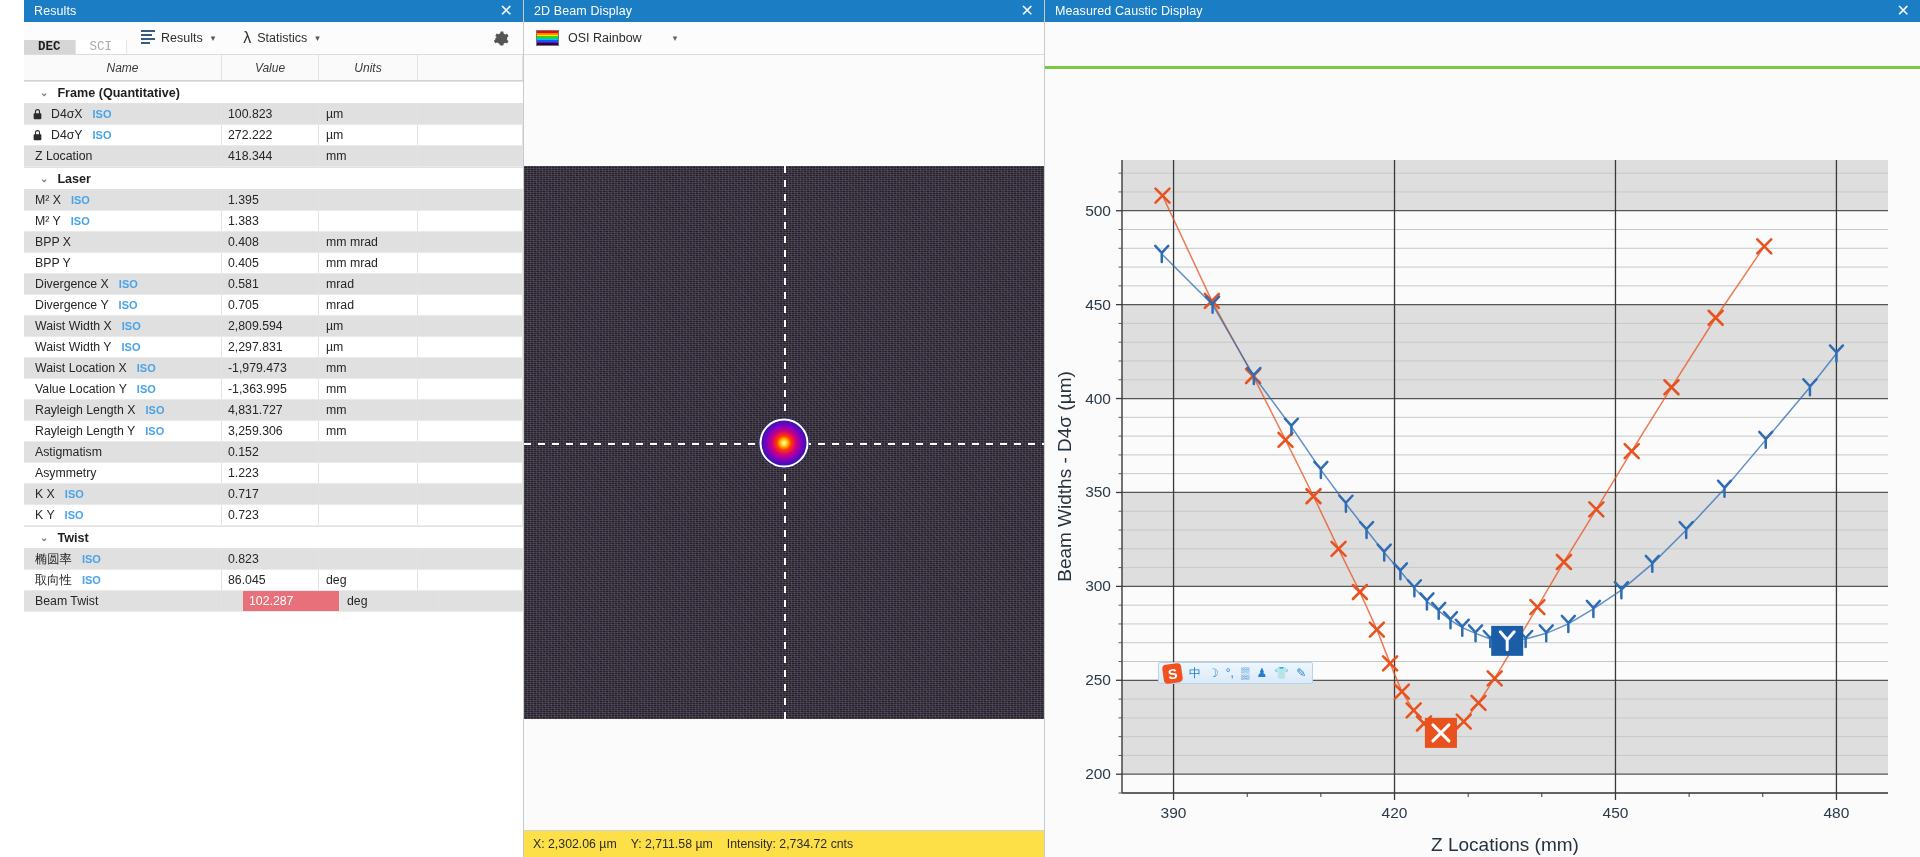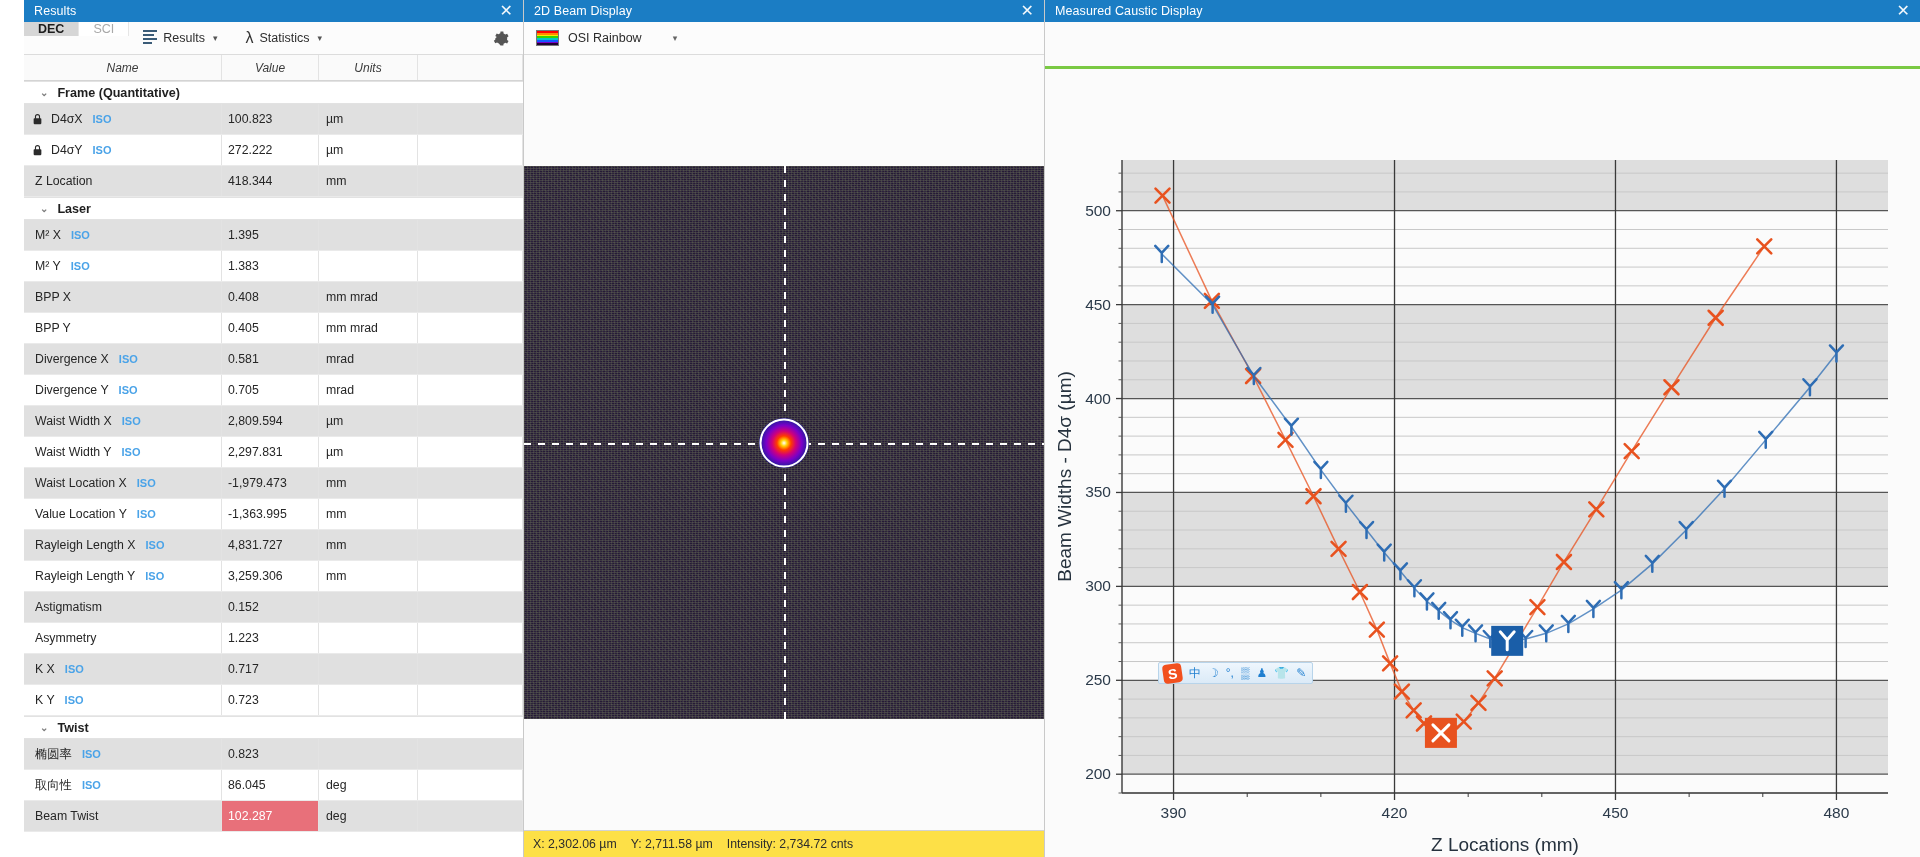--- a/index.html
+++ b/index.html
@@ -25,21 +25,21 @@
   }
   .greenbar { height: 3px; background: #7ac943; flex: 0 0 3px; }
 
   
   #results-panel { width: 520px; border-right: 1px solid #c9c9c9; }
   .toolbar {
     height: 33px; flex: 0 0 33px; background: #fcfcfc;
     border-bottom: 1px solid #dcdcdc;
     display: flex; align-items: stretch; font-size: 12.5px; color: #333;
   }
-  .tb-toggle { display: flex; align-items: flex-start; }
+  .tb-toggle { display: flex; align-items: flex-end; font-family: Liberation Mono, monospace; }
   .tb-btn {
     display: flex; align-items: center; padding: 0 14px; cursor: pointer;
     border-right: 1px solid #e6e6e6; color: #3b3b3b;
   }
   .tb-btn.active { background: #d6d6d6; font-weight: 600; color: #1d1d1d; }
   .tb-btn.muted { color: #a9a9a9; background: #fff; }
   .tb-menu {
     display: flex; align-items: center; gap: 6px; padding: 0 14px; cursor: pointer;
     color: #2e2e2e;
   }
@@ -61,41 +61,41 @@
   .tbl-head > div {
     display: flex; align-items: center; justify-content: center;
     border-right: 1px solid #e3e3e3; height: 100%; font-style: italic;
   }
   .c-name  { width: 198px; }
   .c-value { width: 97px; }
   .c-units { width: 99px; }
   .c-extra { flex: 1; }
 
   .tbl-body { flex: 1; overflow: hidden; background: #fff; }
-  .row { display: flex; height: 31px; font-size: 12.3px; color: #262626; border-bottom: 1px solid #eaeaea; }
+  .row { display: flex; height: 21px; font-size: 12.3px; color: #262626; border-bottom: 1px solid #eaeaea; }
   .row.alt { background: #e0e0e0; }
   .row > div { display: flex; align-items: center; height: 100%; border-right: 1px solid #e3e3e3; }
   .row .c-name { padding-left: 8px; gap: 5px; }
   .row .c-value { padding-left: 6px; }
   .row .c-units { padding-left: 7px; }
   .lock { width: 11px; display: inline-flex; justify-content: center; }
   .lock svg { display:block; }
   .lbl { padding-left: 3px; }
   .iso { color: #4aa3e8; font-weight: 700; font-size: 11px; margin-left: 5px; }
   .group {
     display: flex; align-items: center; height: 23px;
     font-size: 12.6px; font-weight: 700; color: #1f1f1f;
     background: #fff; border-bottom: 1px solid #e2e2e2;
     border-top: 1px solid #e2e2e2;
     padding-left: 16px; gap: 9px;
   }
   .chev { color: #7b7b7b; font-size: 10px; }
   .val-alert { background: #e8707a; color: #fff; width: 100%; height: 100%;
                display: flex; align-items: center; padding-left: 6px; }
-  .row .c-value.alertcell { padding-left: 0; }
+  .row .c-value.alertcell { padding-left: 0; margin-left: 21px; }
 
   
   #beam-panel { width: 525px; border-right: 1px solid #c9c9c9; }
   .beam-toolbar {
     height: 33px; flex: 0 0 33px; background: #fcfcfc; border-bottom: 1px solid #dcdcdc;
     display: flex; align-items: center; padding-left: 12px; gap: 9px; font-size: 12.5px; color: #2b2b2b;
   }
   .rainbow-sw { width: 23px; height: 16px; border: 1px solid #777;
     background: linear-gradient(to bottom,
       #f00 0%, #f00 14%, #ff8a00 14%, #ff8a00 26%, #ffe800 26%, #ffe800 38%,

